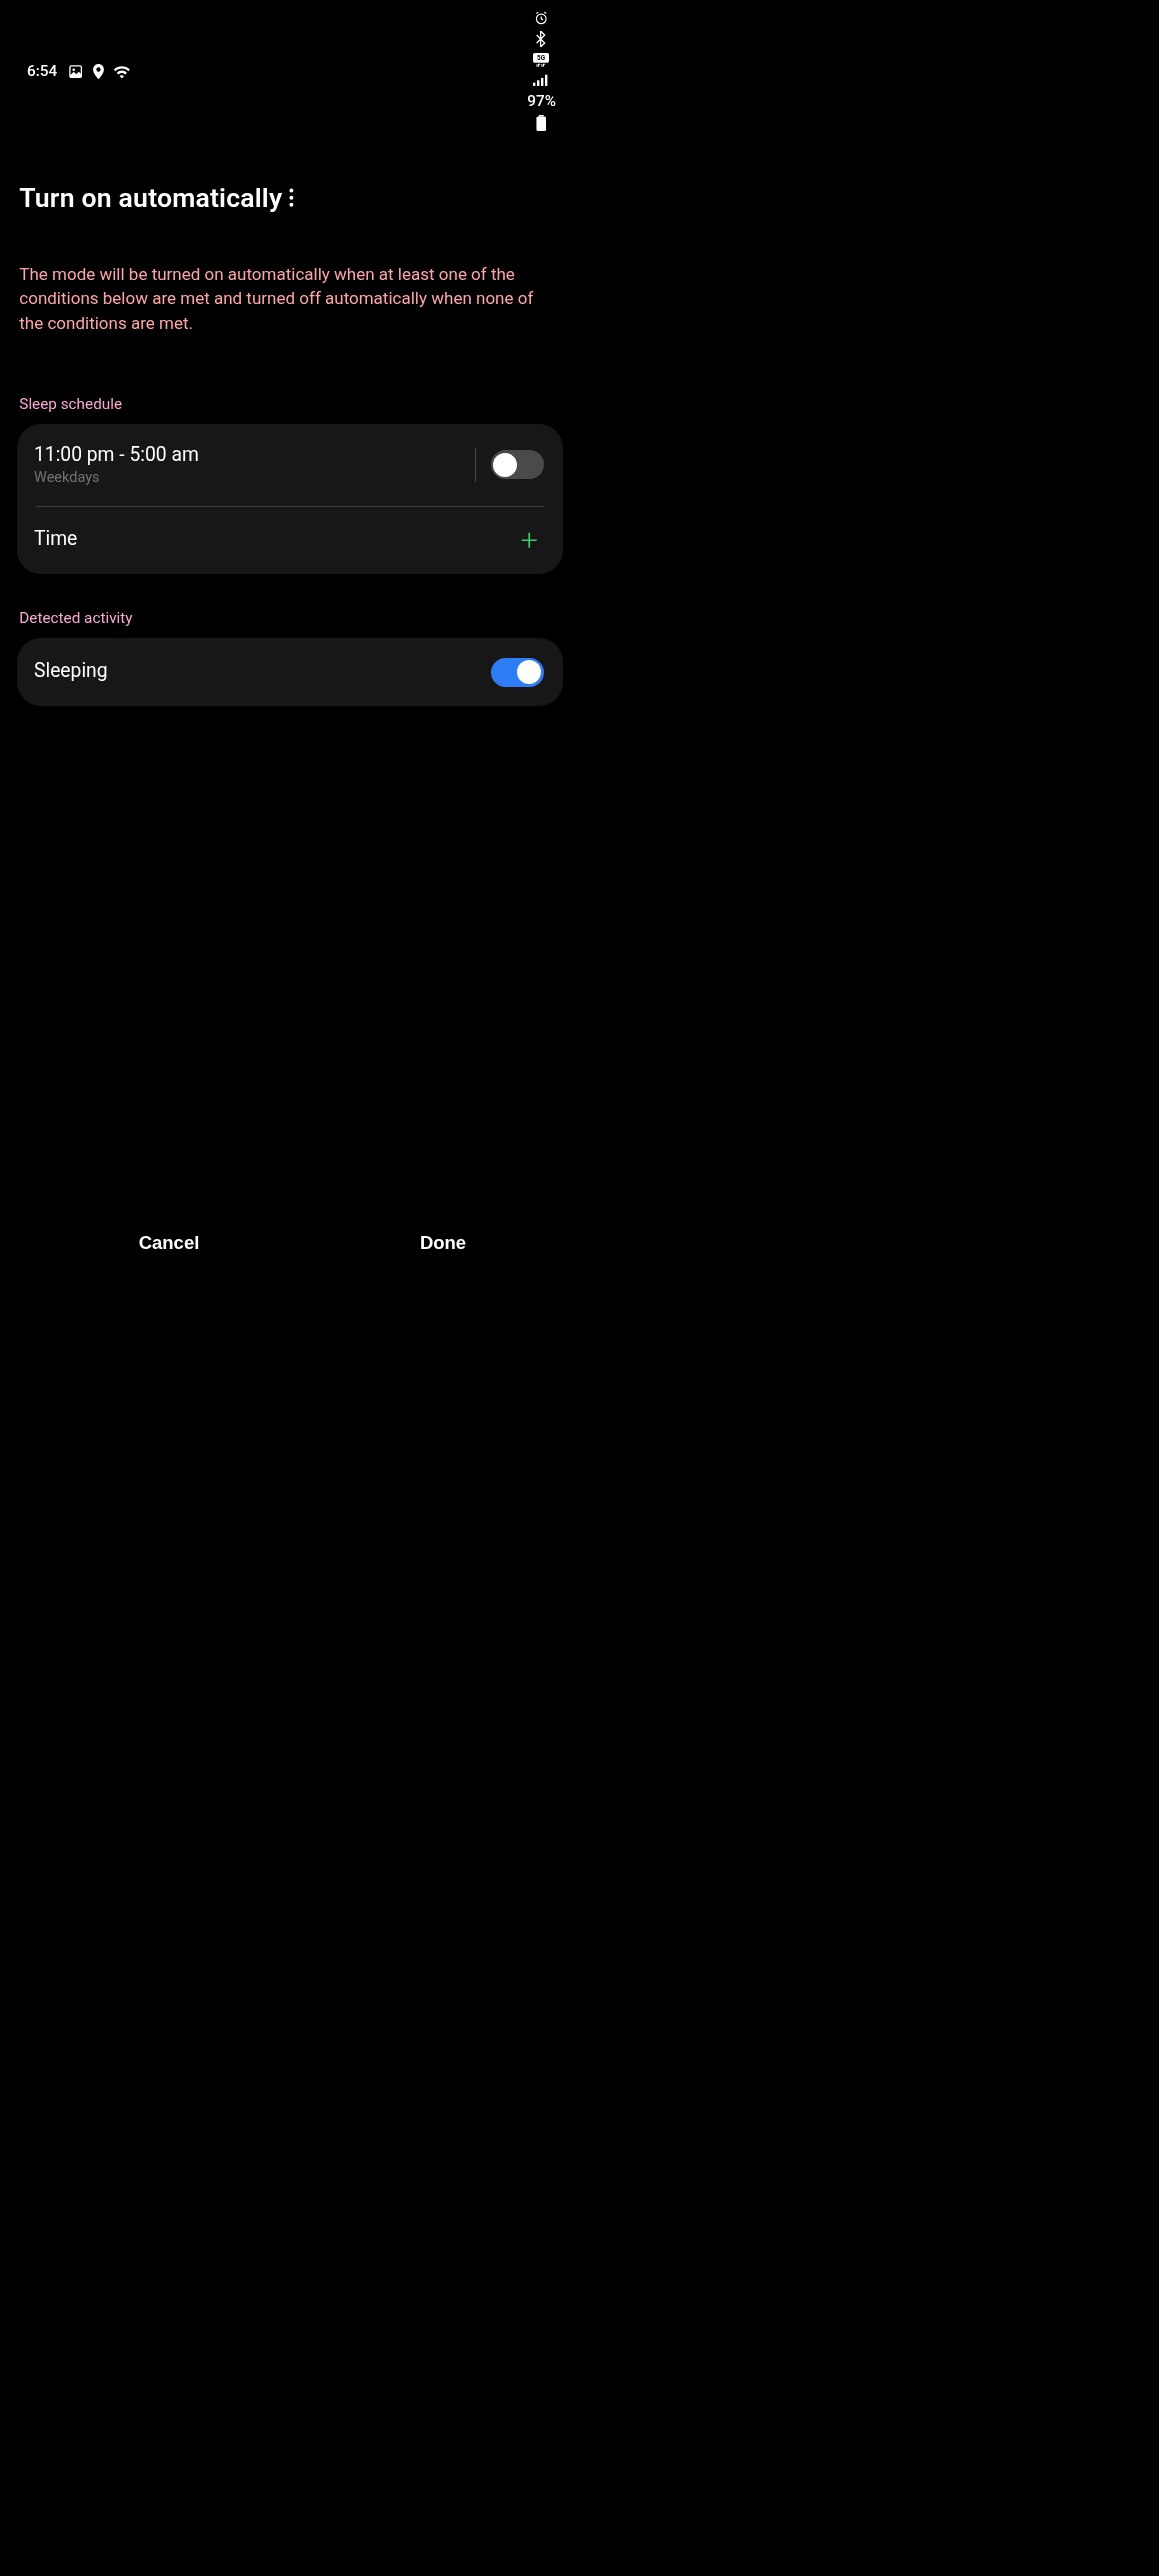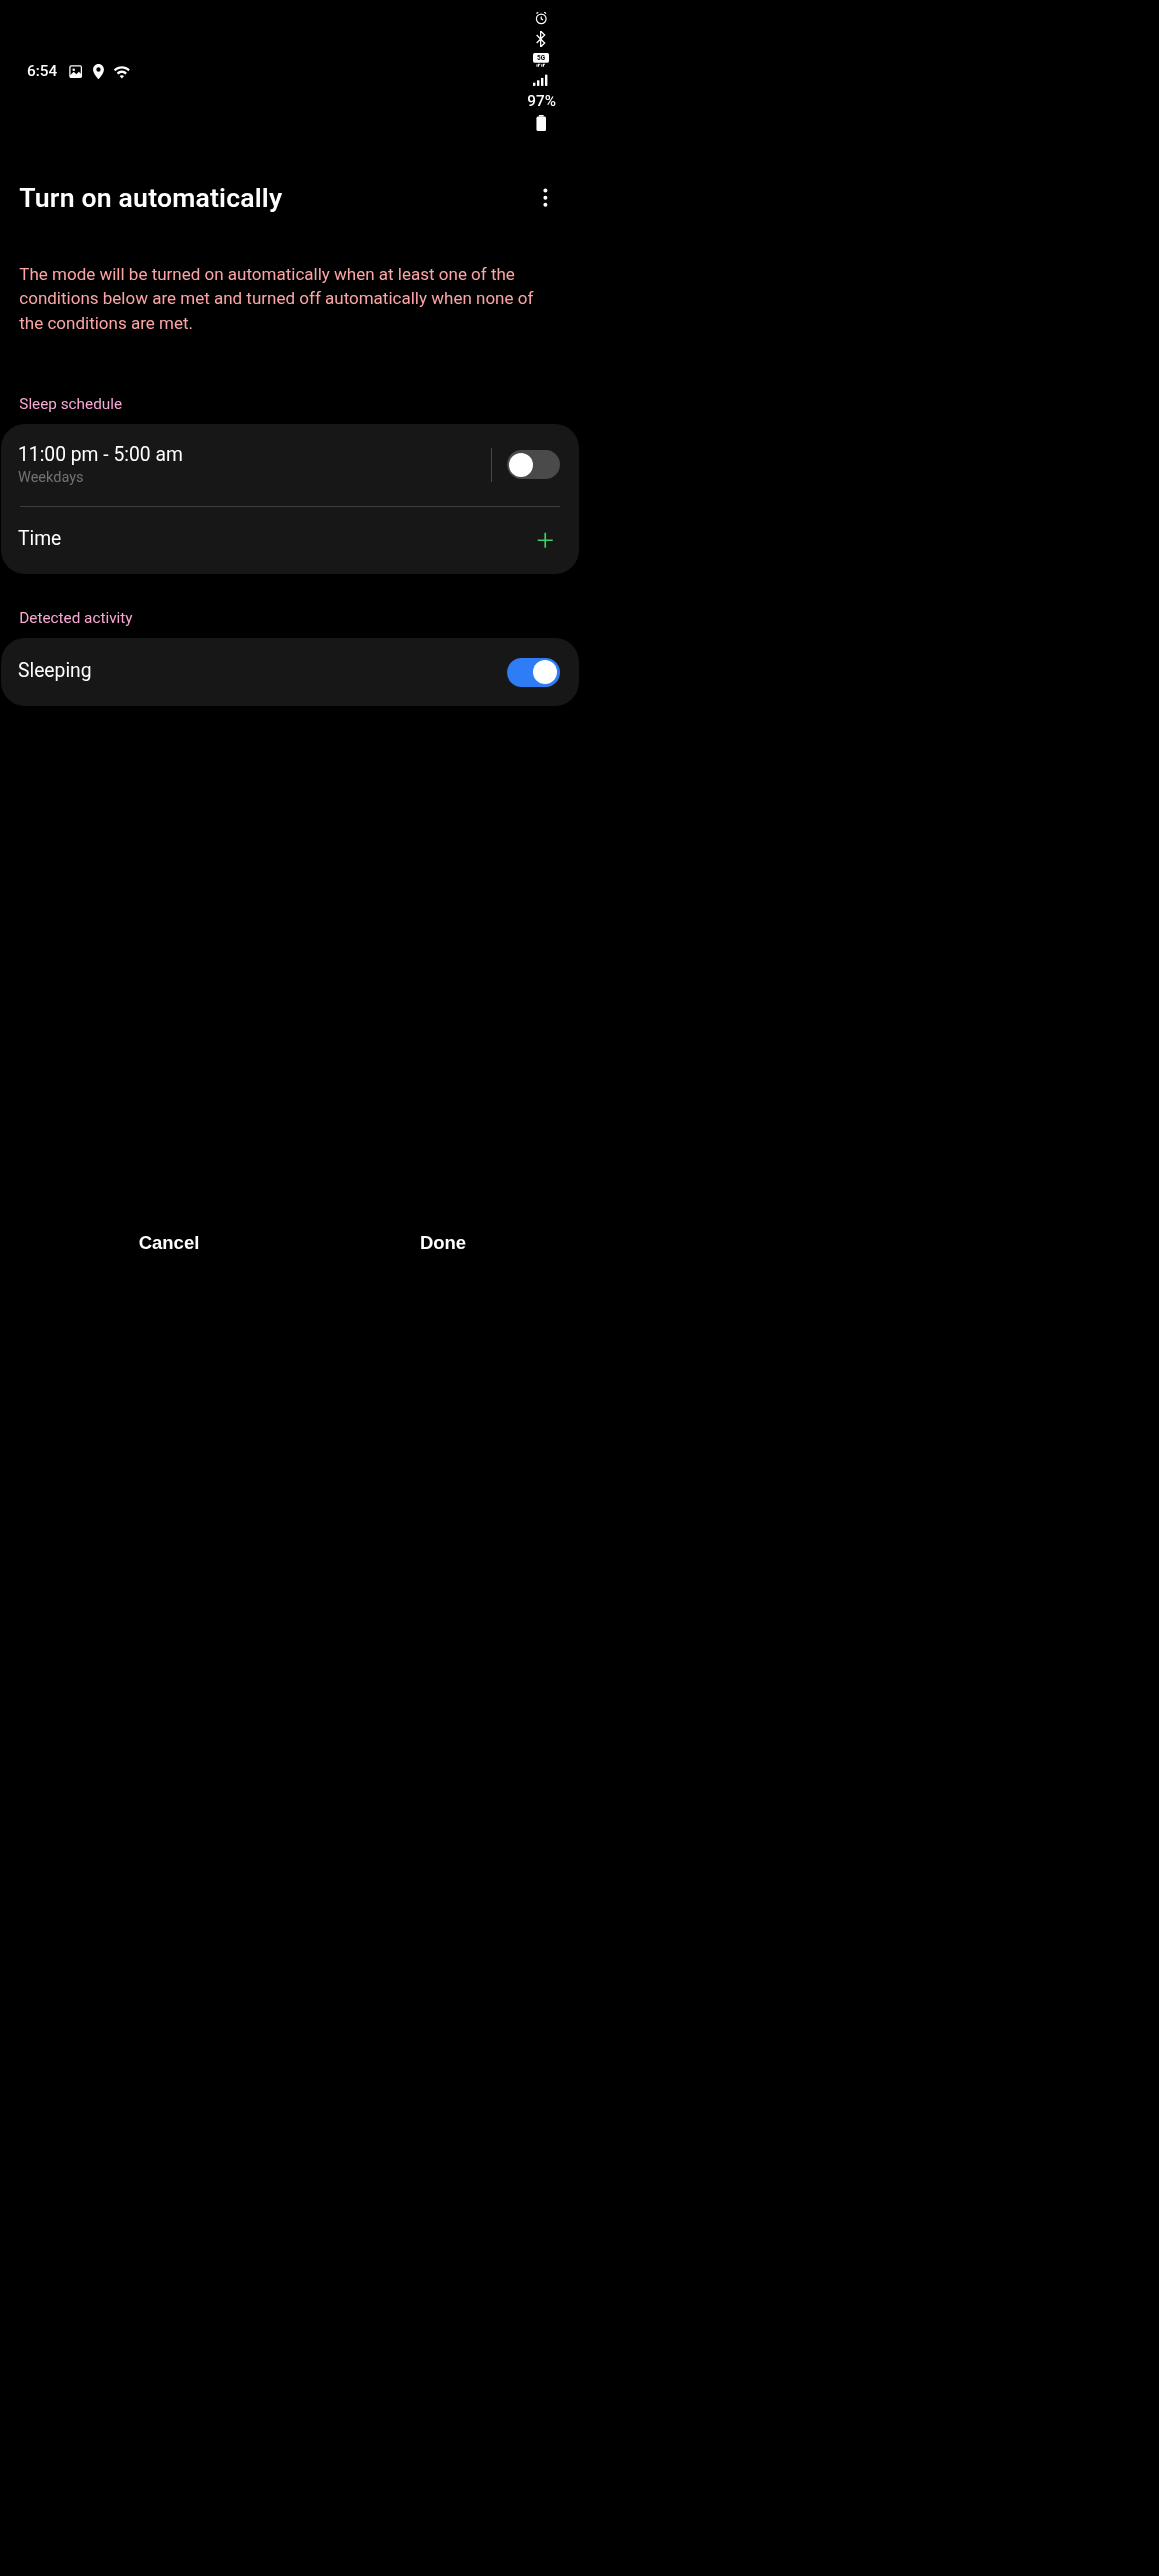--- a/index.html
+++ b/index.html
@@ -36,21 +36,21 @@
       font-size: 15.3px;
       margin-right: 3.2px;
     }
     .status-battery {
       font-size: 15.3px;
       margin-left: 1.6px;
     }
     .icon-svg { display: block; }
     .header {
       display: flex;
-      justify-content: space-between;
+      justify-content: flex-start;
       align-items: center;
       padding: 39px 26px 16px 19.3px;
     }
     .header-title {
       font-size: 26.6px;
       font-weight: 600;
       letter-spacing: 0.2px;
     }
     .more-button {
       padding: 6.4px;
@@ -67,21 +67,21 @@
     }
     .section-label {
       padding: 35px 19.3px 11.3px 19.3px;
       font-size: 15.3px;
       color: #f9a8d4;
       font-weight: 400;
     }
     .card {
       background: #171717;
       border-radius: 24px;
-      margin: 0 1px;
+      margin: 0 17px;
     }
     .card-row {
       display: flex;
       align-items: center;
       justify-content: space-between;
       padding: 19.3px 19.3px 19.3px 17px;
     }
     .card-row-text { flex: 1; }
     .card-row-title {
       font-size: 19.3px;

